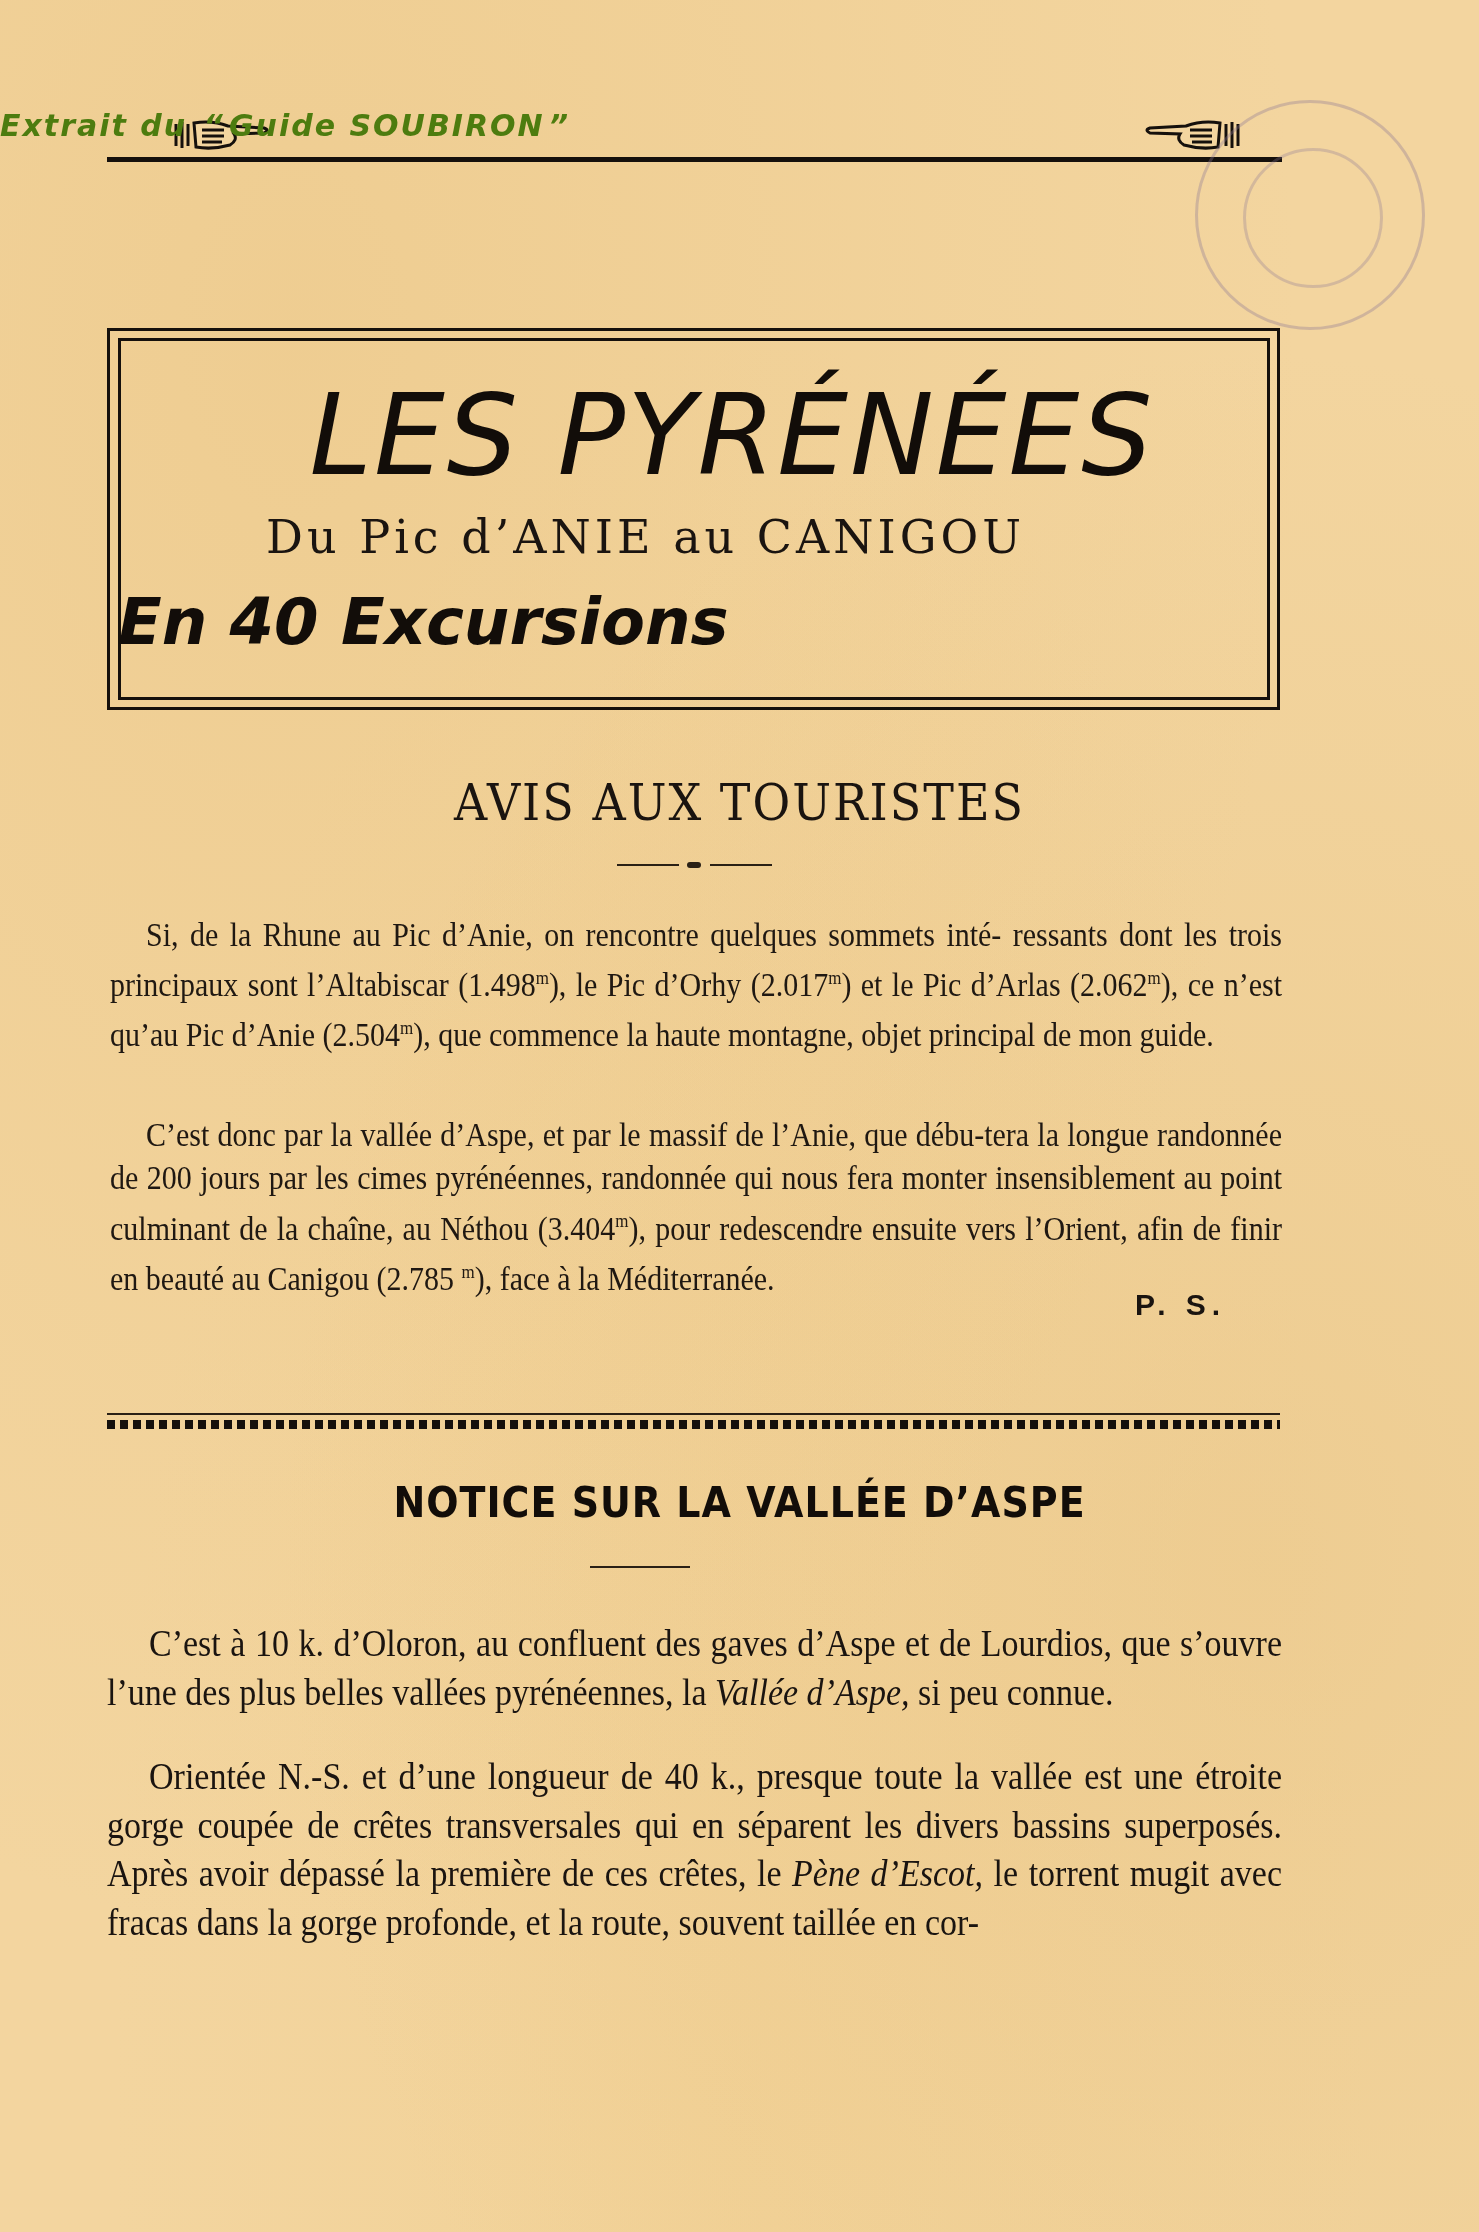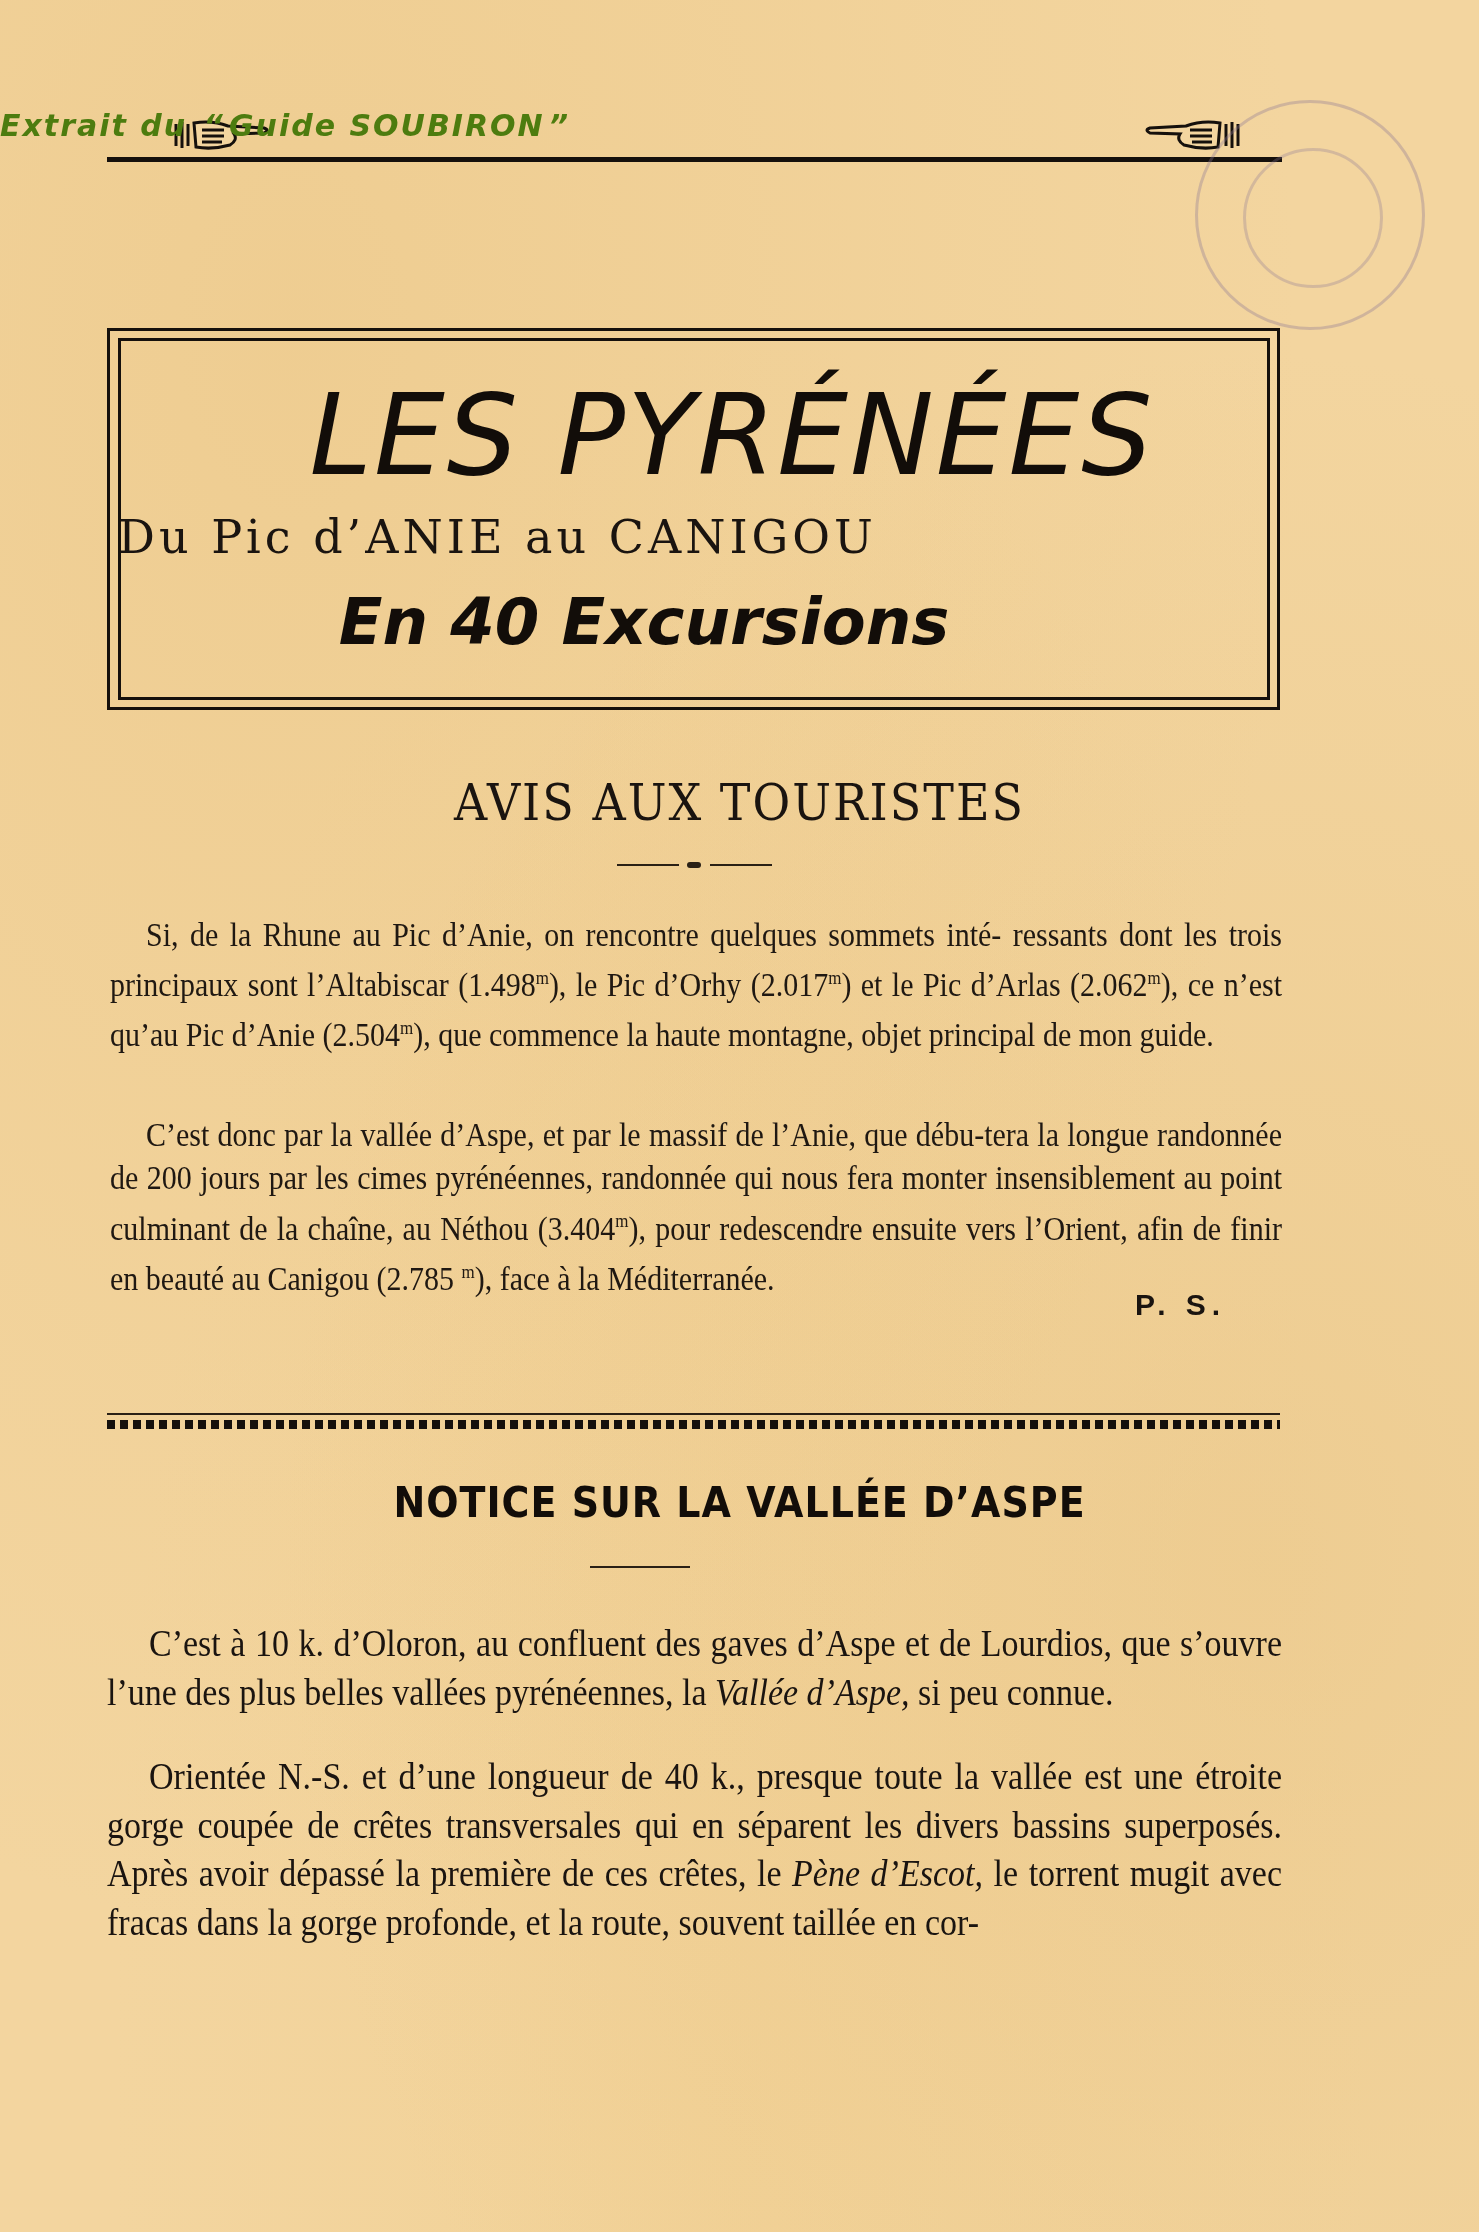--- a/index.html
+++ b/index.html
@@ -50,26 +50,26 @@
     .box-outer { left: 107px; top: 328px; width: 1173px; height: 382px; border: 3px solid #15100c; box-sizing: border-box; }
     .box-inner { left: 118px; top: 338px; width: 1152px; height: 362px; border: 3px solid #15100c; box-sizing: border-box; }
     .title {
       left: 118px; width: 1152px; top: 375px; text-align: center;
       font-family: "DejaVu Sans", sans-serif; font-style: italic;
       font-size: 112px; line-height: 120px; letter-spacing: 2px;
       color: #120d09;
       margin-left: 38px;
     }
     .subtitle {
-      left: 118px; width: 1055px; top: 510px; 
+      left: 118px; width: 1055px; top: 510px; text-align: center;
       font-family: "DejaVu Serif", serif; font-size: 46px; letter-spacing: 4px;
       color: #1a1410;
     }
     .subtitle2 {
-      left: 118px; width: 1052px; top: 585px; text-align: center;
+      left: 118px; width: 1052px; top: 585px; text-align: left;
       font-family: "DejaVu Sans", sans-serif; font-style: italic; font-weight: bold;
       font-size: 64px; color: #120d09;
     }
 
     
     .h-avis {
       left: 0; width: 1479px; top: 775px; text-align: center;
       font-family: "DejaVu Serif", serif; font-size: 46px; letter-spacing: 2px;
       transform: scaleY(1.1); color: #1a1410;
     }

